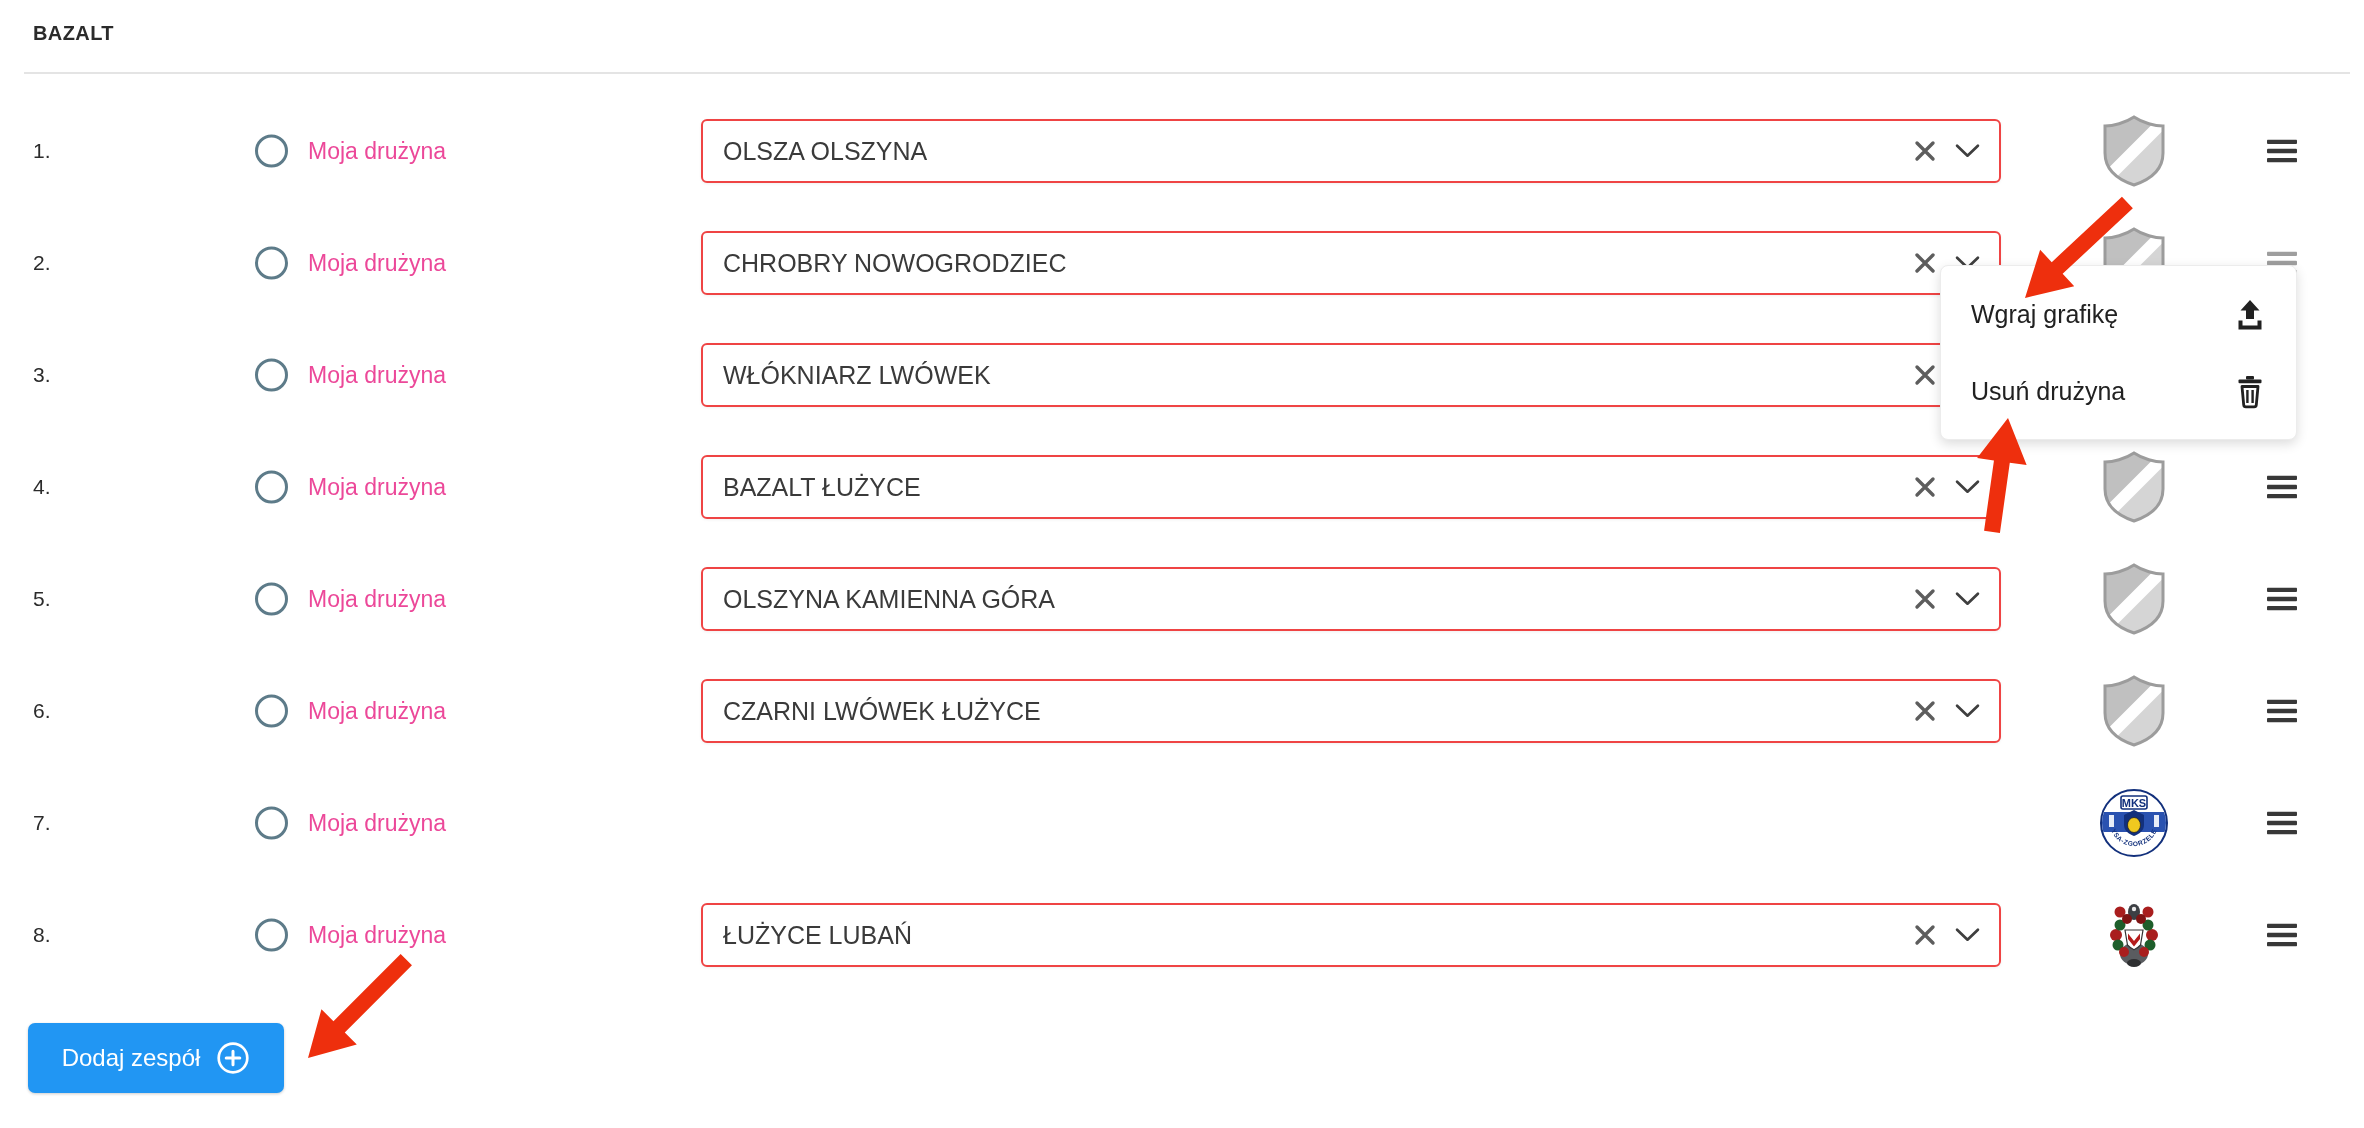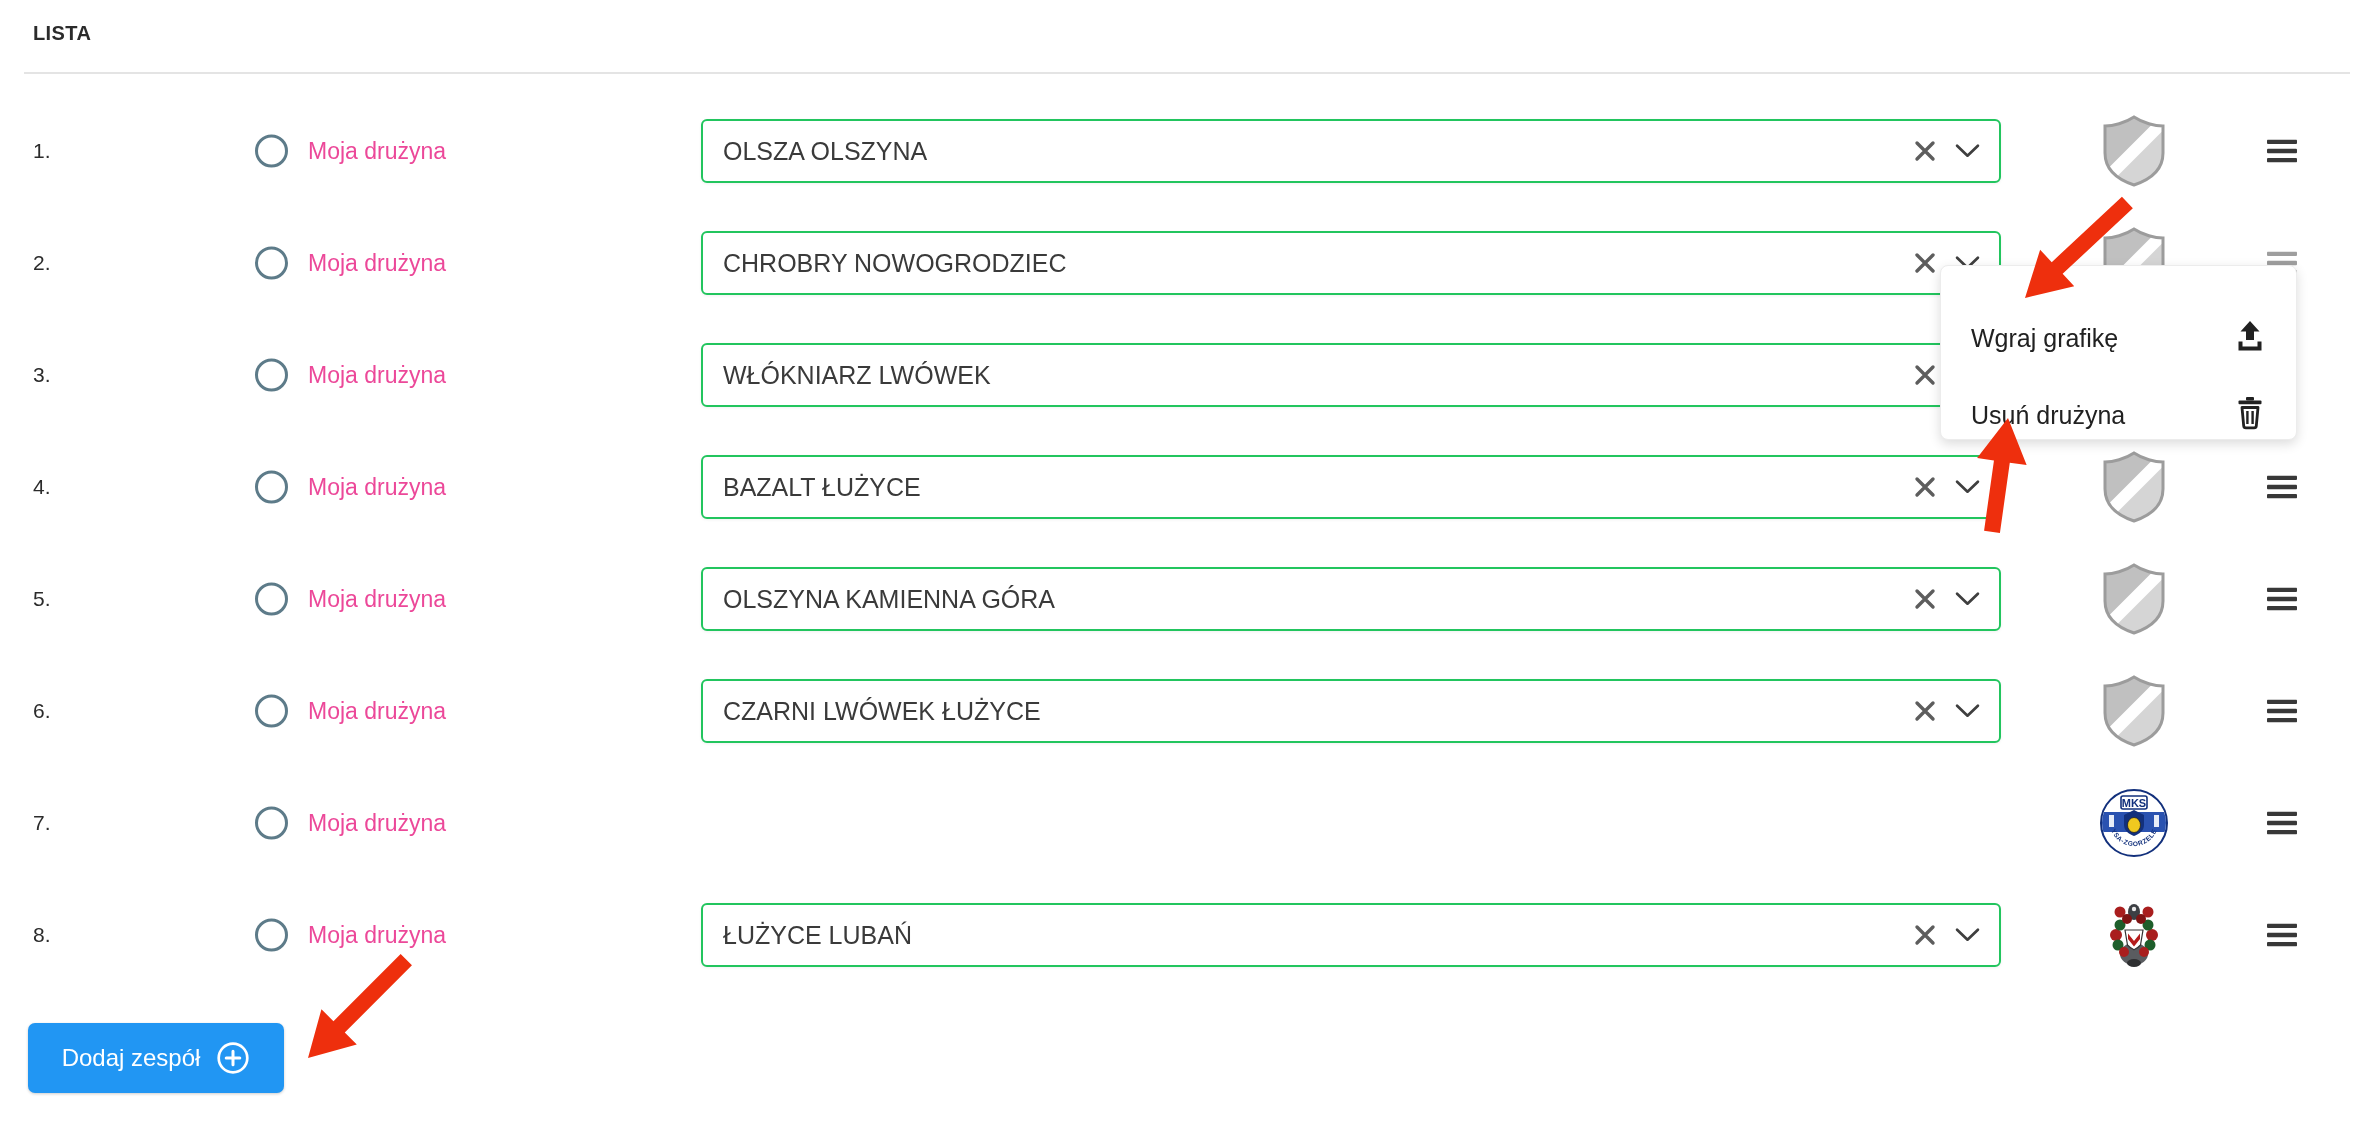--- a/index.html
+++ b/index.html
@@ -15,38 +15,38 @@
   .row{position:absolute;left:0;width:2364px;height:112px;}
   .row1{top:95px}.row2{top:207px}.row3{top:319px}.row4{top:431px}
   .row5{top:543px}.row6{top:655px}.row7{top:767px}.row8{top:879px}
   .row-num{position:absolute;left:33px;top:0;bottom:0;display:flex;align-items:center;
     font-size:21px;color:#2b2b2b;}
   .radio{position:absolute;left:255px;top:50%;transform:translateY(-50%);
     width:33px;height:33px;box-sizing:border-box;border:3.5px solid #5d7b89;border-radius:50%;background:#fff;}
   .radio-label{position:absolute;left:308px;top:0;bottom:0;display:flex;align-items:center;
     font-size:23px;color:#ec4899;}
   .select{position:absolute;left:701px;top:24px;width:1300px;height:64px;box-sizing:border-box;
-    border:2px solid #22c55e;border-radius:6px;background:#fff;
+    border:2px solid #ef4444;border-radius:6px;background:#fff;
     box-shadow:0 1px 3px rgba(0,0,0,.06);display:flex;align-items:center;}
   .select-value{margin-left:20px;font-size:25px;color:#3a3a3a;white-space:nowrap;}
   .select-clear{position:absolute;left:1211px;top:50%;transform:translateY(-50%);
     width:22px;height:22px;color:#5d5d5d;cursor:pointer;}
   .select-chev{position:absolute;left:1252px;top:50%;transform:translateY(-50%);
     width:25px;height:15px;color:#3f3f3f;cursor:pointer;}
   .team-logo{position:absolute;left:2101px;top:50%;transform:translateY(-50%);width:66px;height:72px;}
   .team-logo.badge{left:2099px;width:70px;height:70px;}
   .team-logo.crest{left:2103px;width:62px;height:70px;}
   .drag-handle{position:absolute;left:2267px;top:50%;transform:translateY(-50%);
     width:30px;height:23px;color:#383838;cursor:grab;}
   .row2 .drag-handle{color:#9e9e9e;}
   
   .menu-card{position:absolute;left:1940px;top:265px;width:357px;height:175px;box-sizing:border-box;
     background:#fff;border:1px solid #ececec;border-radius:8px;padding-top:10px;
     box-shadow:0 4px 12px rgba(0,0,0,.14);z-index:5;}
-  .menu-item{height:77px;display:flex;align-items:flex-end;justify-content:space-between;
+  .menu-item{height:77px;display:flex;align-items:center;justify-content:space-between;
     padding:0 30px;font-size:25px;color:#212121;cursor:pointer;}
   .menu-item .mi-icon{width:32px;height:34px;color:#212121;}
   
   .add-btn{position:absolute;left:28px;top:1023px;width:256px;height:70px;border:none;
     border-radius:7px;background:#2196f3;color:#fff;font-size:24px;
     font-family:"Liberation Sans","DejaVu Sans",sans-serif;
     display:flex;align-items:center;justify-content:center;gap:16px;cursor:pointer;
     box-shadow:0 1px 3px rgba(0,0,0,.2);}
   .add-btn .plus-ic{width:34px;height:34px;}
   
@@ -96,21 +96,21 @@
     <path d="M13.4 15 v13 M18.6 15 v13" stroke="currentColor" stroke-width="2.4"></path>
   </symbol>
   <symbol id="sym-plus-circle" viewBox="0 0 34 34">
     <circle cx="17" cy="17" r="14.3" fill="none" stroke="#ffffff" stroke-width="2.7"></circle>
     <path d="M17 10.2 v13.6 M10.2 17 h13.6" stroke="#ffffff" stroke-width="3" stroke-linecap="round"></path>
   </symbol>
 </svg>
 
 <div class="page">
 
-  <div class="list-header">LISTA</div>
+  <div class="list-header">BAZALT</div>
   <div class="header-divider"></div>
 
   <div class="row row1">
     <div class="row-num">1.</div>
     <span class="radio"></span>
     <div class="radio-label">Moja drużyna</div>
     <div class="select">
       <span class="select-value">OLSZA OLSZYNA</span>
       <svg class="select-clear">
           <use href="#sym-x"></use>

